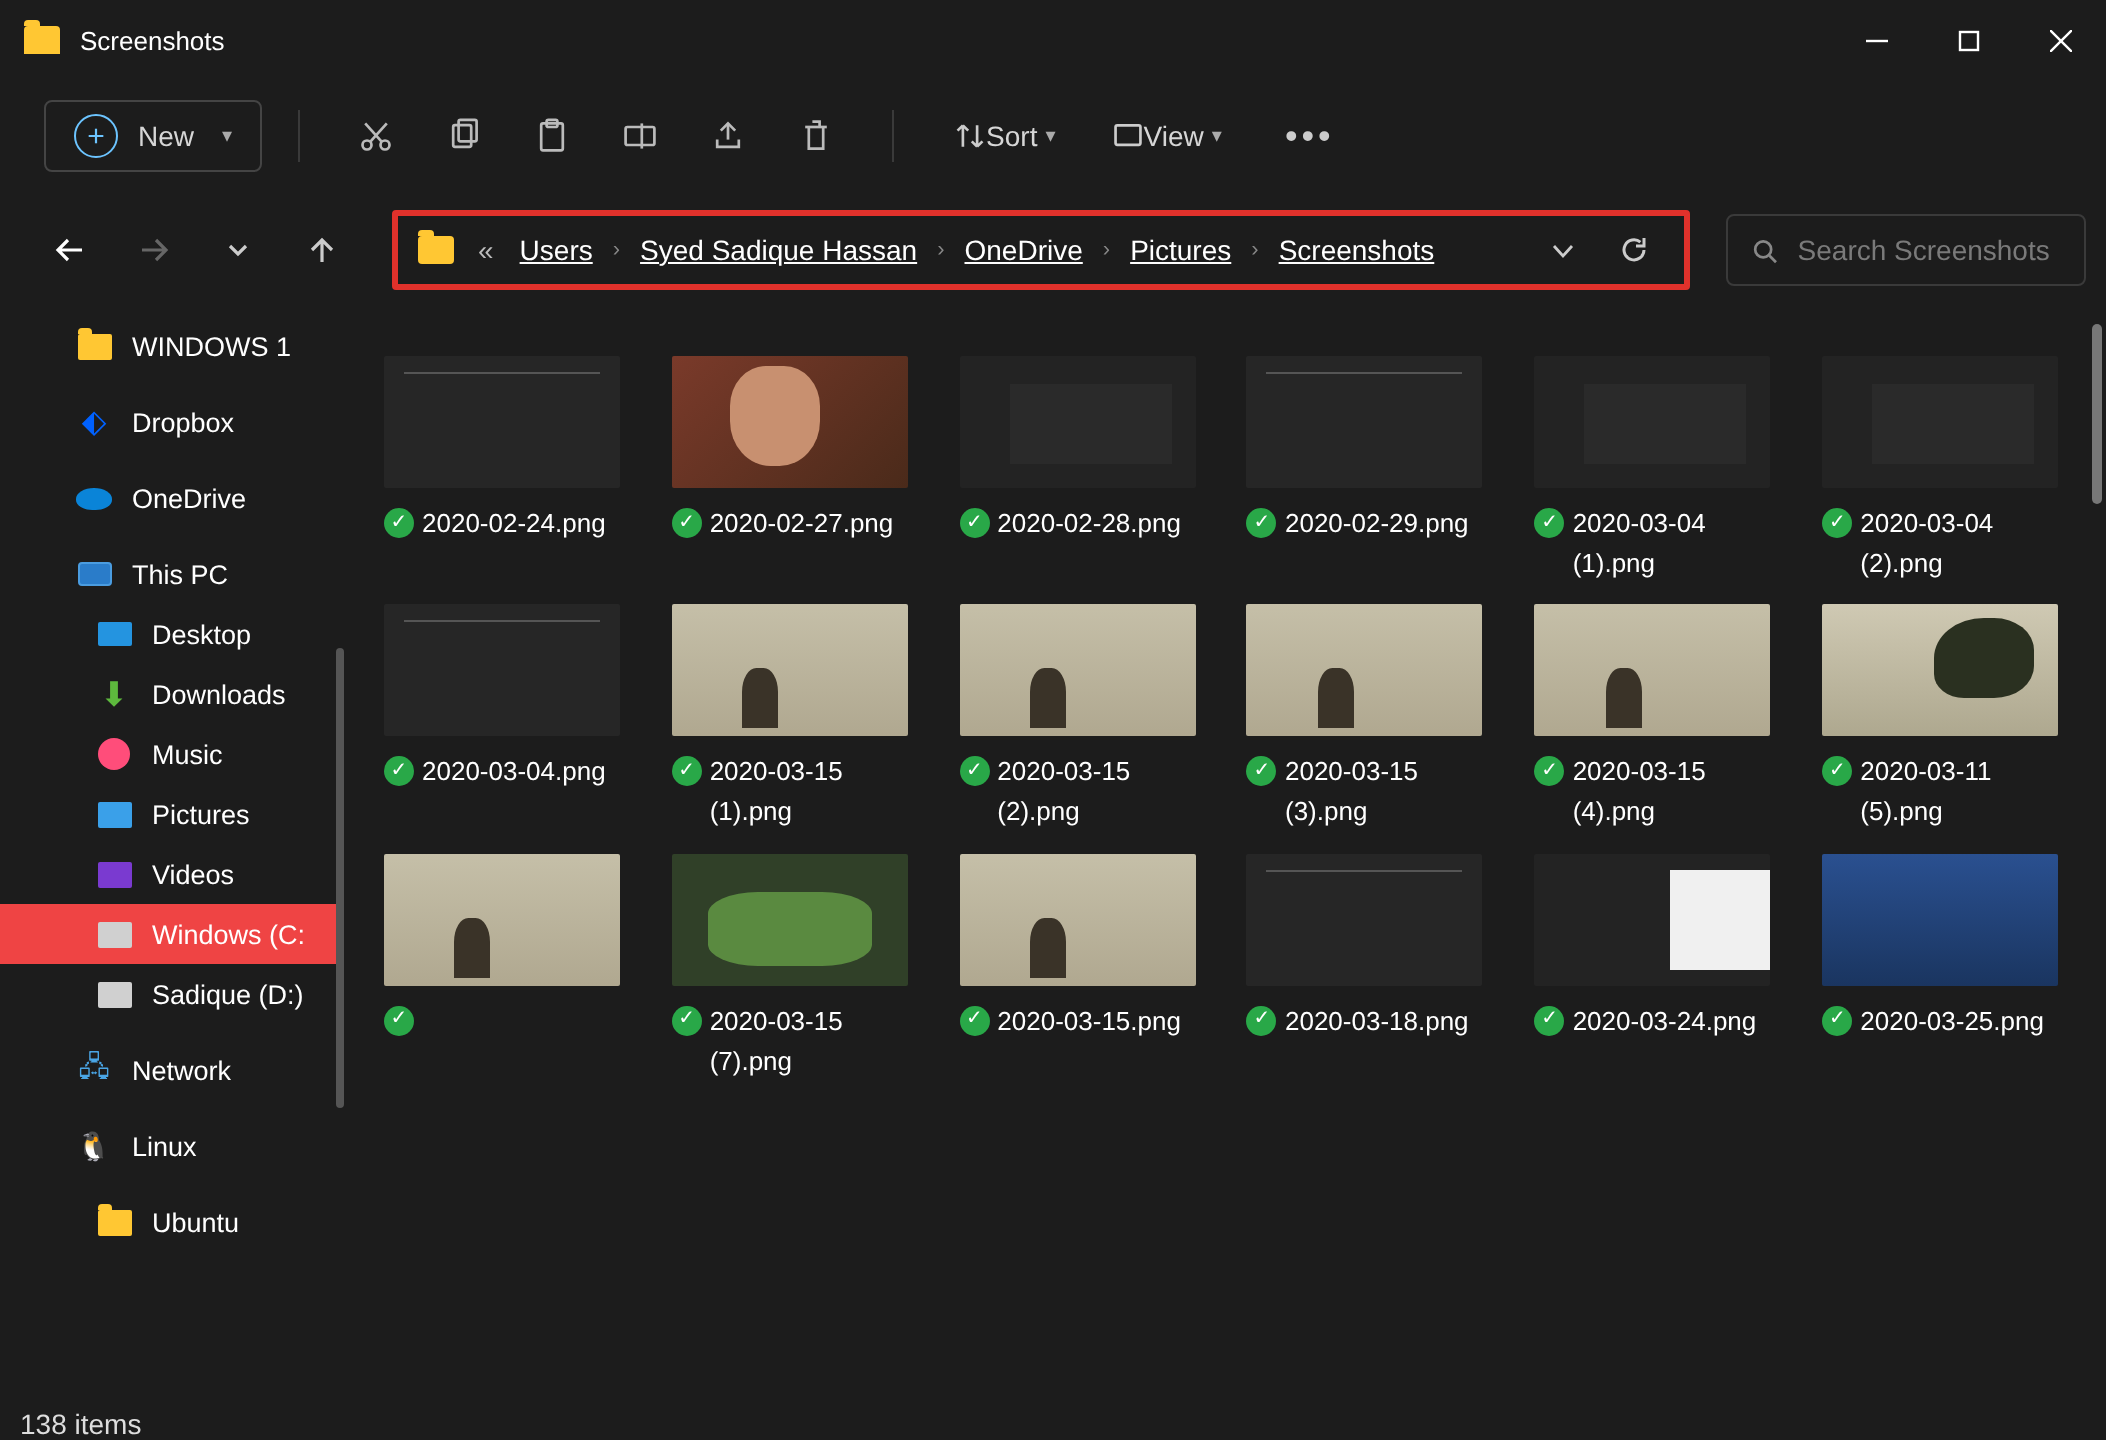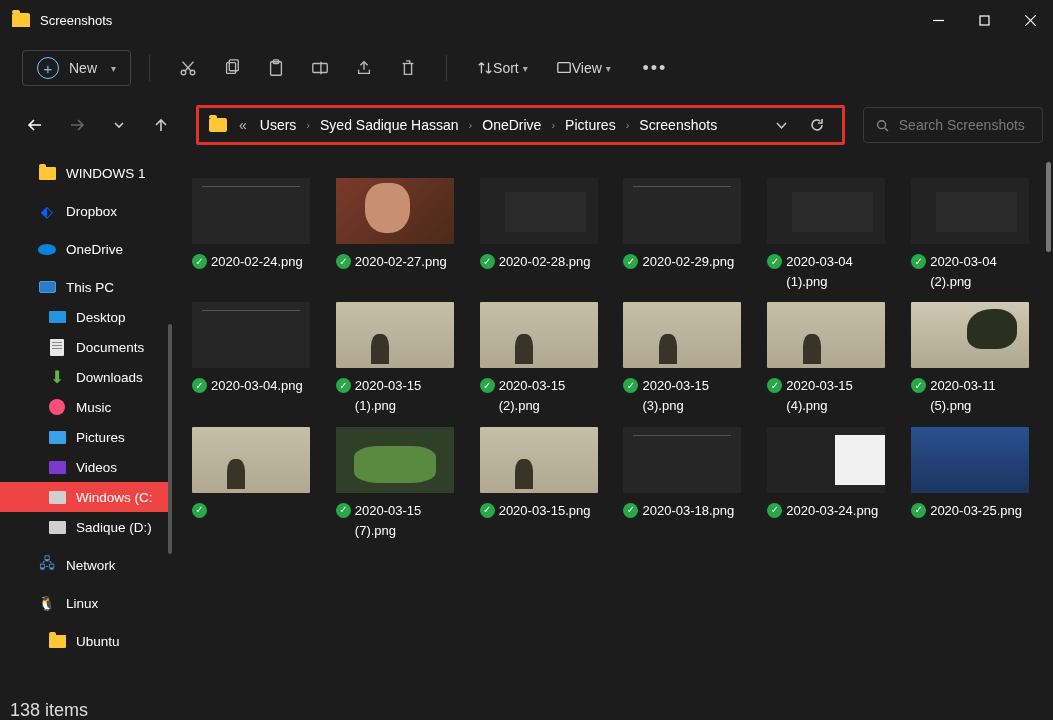--- a/index.html
+++ b/index.html
@@ -26,21 +26,21 @@
   .tlabel { padding:0 12px; }
 
   
   .navrow { height:58px; display:flex; align-items:center; padding:0 10px 0 18px; gap:8px; }
   .nav-btn { width:34px; height:34px; display:flex; align-items:center; justify-content:center; color:#ccc; }
   .nav-btn.dis { color:#555; }
   .addr-wrap { flex:1; display:flex; align-items:center; height:40px; border:3px solid #e0312b; border-radius:2px; padding:0 10px; gap:6px; margin:0 10px; }
   .addr-wrap .folder-ic2 { width:18px; height:14px; background:#ffc733; border-radius:2px; position:relative; margin-right:6px; }
   .addr-wrap .folder-ic2::before { content:""; position:absolute; top:-3px; left:0; width:8px; height:3px; background:#ffc733; border-radius:2px 2px 0 0; }
   .crumbs { display:flex; align-items:center; gap:2px; flex:1; }
-  .crumb { padding:3px 7px; font-size:14px; white-space:nowrap; }
+  .crumb { padding:3px 7px; font-size:14px; white-space:nowrap;text-decoration:underline; }
   .csep { color:#888; font-size:11px; margin:0 1px; }
   .addr-ic { width:30px; display:flex; align-items:center; justify-content:center; }
   .search { width:180px; height:36px; border:1px solid #3a3a3a; border-radius:4px; display:flex; align-items:center; padding:0 12px; color:#888; gap:10px; }
   .search svg { width:15px; height:15px; stroke:#888; stroke-width:1.7; fill:none; }
   .search input { background:none; border:none; color:#ccc; font-size:14px; outline:none; width:100%; }
   .search input::placeholder { color:#7a7a7a; }
 
   
   .main { display:flex; height:546px; }
   .sidebar { width:172px; overflow:hidden; padding:4px 0 0 0; position:relative; }
@@ -83,21 +83,21 @@
   .th-doc::after { content:""; position:absolute; top:14px; left:25px; right:12px; bottom:12px; background:#555; opacity:.15; }
   .th-white { background:#232323; }
   .th-white::before { content:""; position:absolute; right:0; top:8px; width:50px; height:50px; background:#f0f0f0; }
   .th-ball { background:linear-gradient(#2a5090,#1a3560); }
   .th-green { background:#304028; }
   .th-green::after{content:"";position:absolute;inset:30% 15% 15% 15%;background:#5a8a40;border-radius:30%;}
   .fname { display:flex; align-items:flex-start; gap:4px; font-size:13px; line-height:1.55; padding-left:10px; padding-right:6px; }
   .sync-ic { width:15px; height:15px; background:#29a848; border-radius:50%; display:flex; align-items:center; justify-content:center; font-size:10px; color:#fff; flex-shrink:0; margin-top:2px; }
 
   
-  .status { height:20px; padding:0 10px; font-size:18px; color:#ddd; display:flex; align-items:center; }
+  .status { height:20px; padding:0 10px; font-size:14px; color:#ddd; display:flex; align-items:flex-end; }
 </style>
 </head>
 <body>
 
 <div class="titlebar">
   <div class="folder-ic"></div>
   <div class="title">Screenshots</div>
   <div class="win-ctrl">
     <div class="win-btn">
         <svg viewBox="0 0 11 11">
@@ -270,26 +270,20 @@
         <span>This PC</span>
       </div>
       <div class="sb-item ind">
         <span class="sb-ic">
           <span class="ic-dk"></span>
         </span>
         <span>Desktop</span>
       </div>
       <div class="sb-item ind">
         <span class="sb-ic">
-          <span class="ic-txt"></span>
-        </span>
-        <span>Documents</span>
-      </div>
-      <div class="sb-item ind">
-        <span class="sb-ic">
           <span class="ic-dl">⬇</span>
         </span>
         <span>Downloads</span>
       </div>
       <div class="sb-item ind">
         <span class="sb-ic">
           <span class="ic-mu"></span>
         </span>
         <span>Music</span>
       </div>

